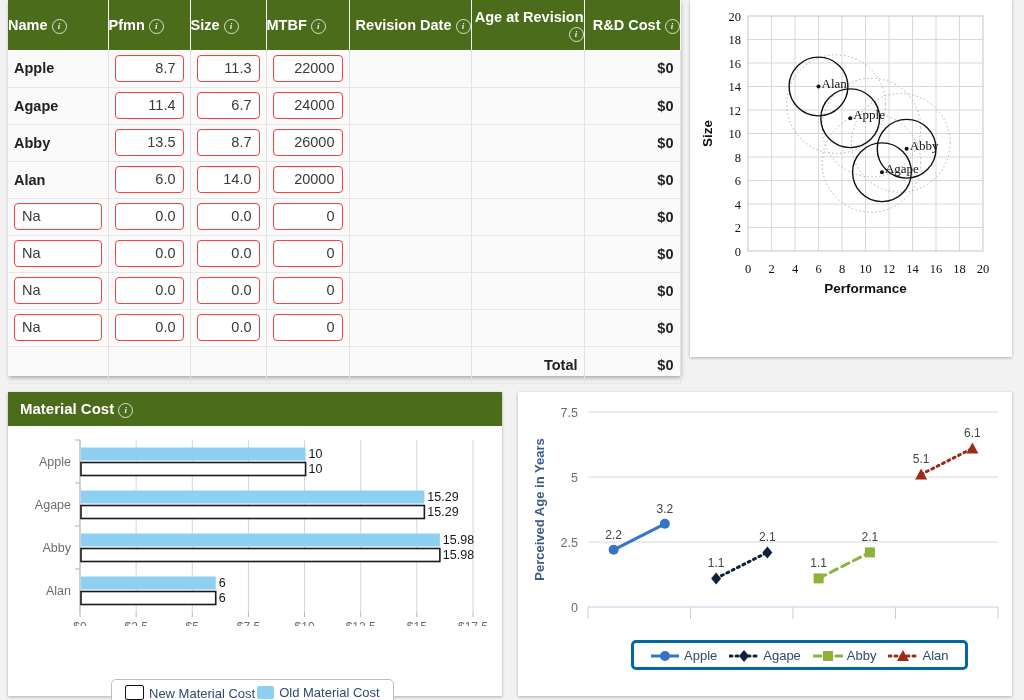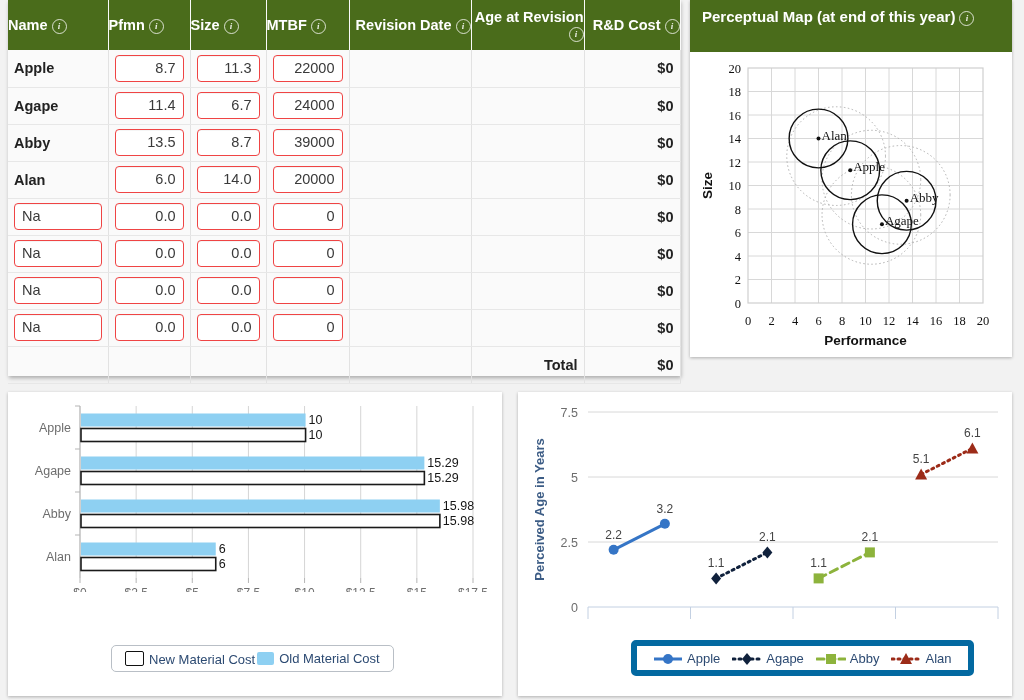--- a/index.html
+++ b/index.html
@@ -87,21 +87,21 @@
   .lg-item{display:inline-block;margin:0 1px;vertical-align:middle;}
   .sw-new{display:inline-block;width:17px;height:13px;border:1.7px solid #111;background:#fff;
     border-radius:2px;vertical-align:-2px;margin-right:5px;}
   .sw-old{display:inline-block;width:17px;height:13px;background:#8ed0f2;border-radius:2px;
     vertical-align:-2px;margin-right:5px;}
 
   
   #ageprof{left:518px;top:392px;width:494px;height:304px;}
   .ap-body{position:relative;width:494px;height:270px;background:#fff;}
   .ap-legend{
-    position:absolute;border:6px solid #0369a1;border-radius:5px;background:#fff;
+    position:absolute;border:3px solid #0369a1;border-radius:5px;background:#fff;
     padding:4px 10px;font-size:13px;color:#2c4a72;white-space:nowrap;
     font-family:"Liberation Sans",sans-serif;
   }
 </style>
 </head>
 <body>
 
 <div class="panel" id="prod-table-panel">
   <table class="prod">
     <colgroup>
@@ -157,21 +157,21 @@
         </tr>
         <tr>
           <td class="namecell">Abby</td>
           <td>
             <div class="fld">13.5</div>
           </td>
           <td>
             <div class="fld">8.7</div>
           </td>
           <td>
-            <div class="fld">39000</div>
+            <div class="fld">26000</div>
           </td>
           <td></td>
           <td></td>
           <td class="money">$0</td>
         </tr>
         <tr>
           <td class="namecell">Alan</td>
           <td>
             <div class="fld">6.0</div>
           </td>
@@ -260,23 +260,20 @@
           <td></td>
           <td></td>
           <td class="totalcell">Total</td>
           <td class="money">$0</td>
         </tr>
       </tbody>
   </table>
 </div>
 
 <div class="panel" id="pmap">
-  <div class="panel-head">
-    <span>Perceptual Map (at end of this year)</span><span class="info">i</span>
-  </div>
   <div class="pm-body">
     <svg id="pm-svg" width="322" height="305">
         <text x="58" y="273" text-anchor="middle" font-size="12.5" fill="#111" font-family="Liberation Serif, serif">0</text>
         <line x1="81.5" y1="16" x2="81.5" y2="251" stroke="#d8d8d8" stroke-width="1"></line>
         <text x="81.5" y="273" text-anchor="middle" font-size="12.5" fill="#111" font-family="Liberation Serif, serif">2</text>
         <line x1="105" y1="16" x2="105" y2="251" stroke="#d8d8d8" stroke-width="1"></line>
         <text x="105" y="273" text-anchor="middle" font-size="12.5" fill="#111" font-family="Liberation Serif, serif">4</text>
         <line x1="128.5" y1="16" x2="128.5" y2="251" stroke="#d8d8d8" stroke-width="1"></line>
         <text x="128.5" y="273" text-anchor="middle" font-size="12.5" fill="#111" font-family="Liberation Serif, serif">6</text>
         <line x1="152" y1="16" x2="152" y2="251" stroke="#d8d8d8" stroke-width="1"></line>
@@ -329,20 +326,23 @@
         <circle cx="191.95000000000002" cy="172.27499999999998" r="29.375" fill="none" stroke="#111" stroke-width="1.4"></circle>
         <circle cx="191.95000000000002" cy="172.27499999999998" r="2" fill="#111"></circle>
         <text x="194.95000000000002" y="173.27499999999998" font-size="13" fill="#111" font-family="Liberation Serif, serif">Agape</text>
         <text x="175.5" y="293" text-anchor="middle" font-size="13.5" font-weight="bold" fill="#111" font-family="Liberation Sans, sans-serif">Performance</text>
         <text x="0" y="0" text-anchor="middle" font-size="13.5" font-weight="bold" fill="#111" font-family="Liberation Sans, sans-serif" transform="translate(22,133.5) rotate(-90)">Size</text>
       </svg>
   </div>
 </div>
 
 <div class="panel" id="matcost">
+  <div class="panel-head">
+    <span>Material Cost</span><span class="info">i</span>
+  </div>
   <div class="mc-body" id="mc-body">
     <svg id="mc-svg" width="494" height="200" style="position:absolute;left:0;top:0">
         <line x1="72" y1="14" x2="72" y2="186" stroke="#d5d5d5" stroke-width="1"></line>
         <line x1="72" y1="186" x2="72" y2="191" stroke="#b5b5b5" stroke-width="1"></line>
         <text x="72" y="205" text-anchor="middle" font-size="12" fill="#6d6d6d" font-family="Liberation Sans, sans-serif">$0</text>
         <line x1="128.14285714285714" y1="14" x2="128.14285714285714" y2="186" stroke="#d5d5d5" stroke-width="1"></line>
         <line x1="128.14285714285714" y1="186" x2="128.14285714285714" y2="191" stroke="#b5b5b5" stroke-width="1"></line>
         <text x="128.14285714285714" y="205" text-anchor="middle" font-size="12" fill="#6d6d6d" font-family="Liberation Sans, sans-serif">$2.5</text>
         <line x1="184.28571428571428" y1="14" x2="184.28571428571428" y2="186" stroke="#d5d5d5" stroke-width="1"></line>
         <line x1="184.28571428571428" y1="186" x2="184.28571428571428" y2="191" stroke="#b5b5b5" stroke-width="1"></line>

